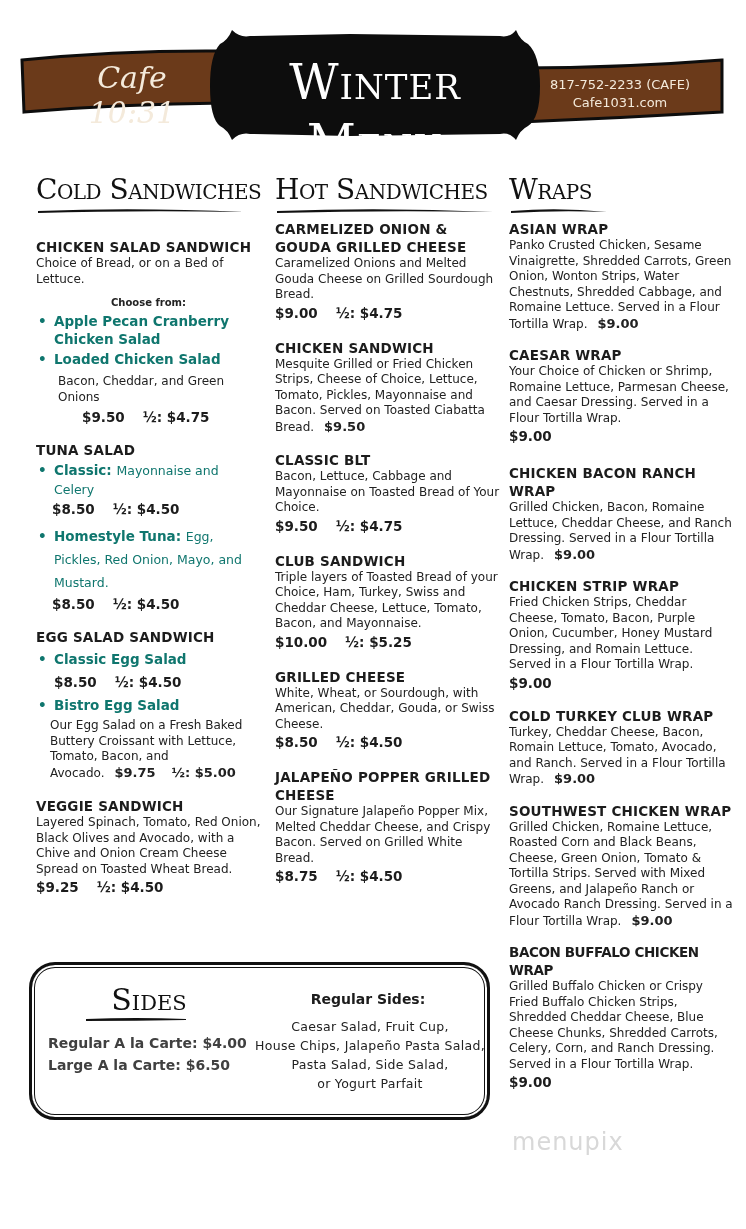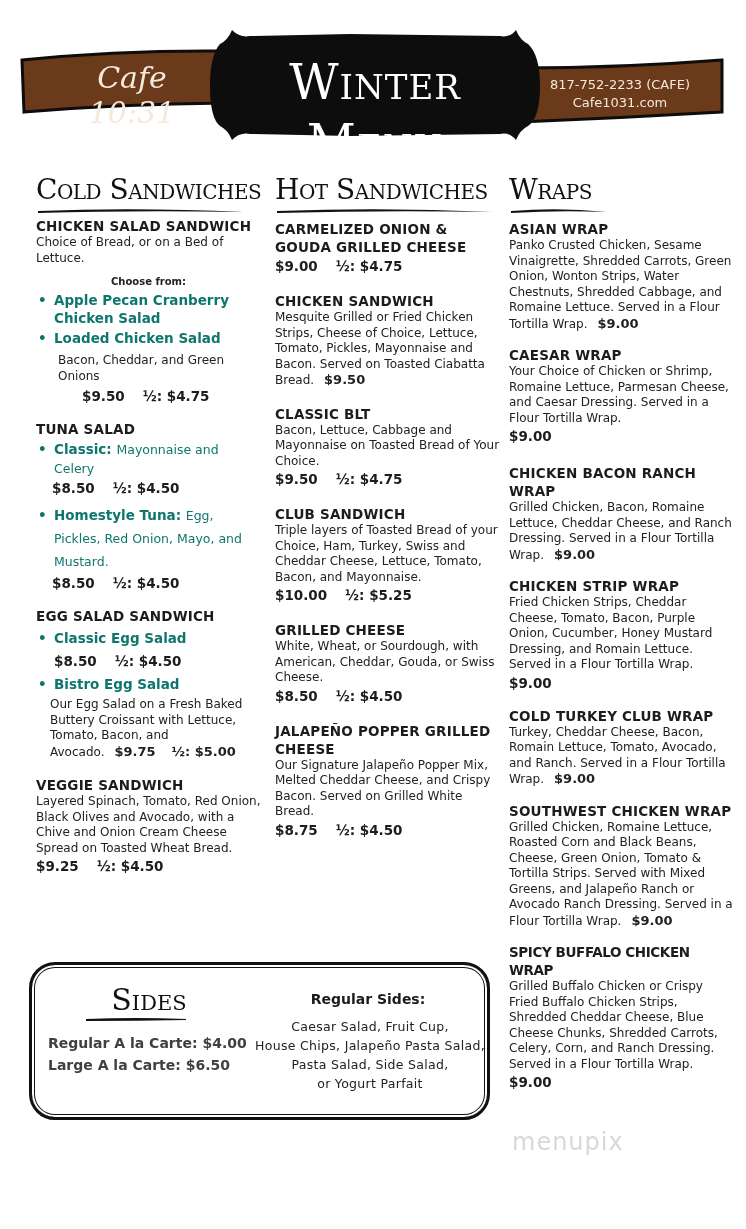--- a/index.html
+++ b/index.html
@@ -70,21 +70,21 @@
     <div>Cafe1031.com</div>
   </div>
 </div>
 
 <div class="col col-cold">
   <div class="section-title">Cold Sandwiches</div>
   <svg class="swash" width="210" height="8">
       <path d="M2 5 Q100 1 208 6 Q100 4 2 7 Z" fill="#111"></path>
     </svg>
 
-  <div class="item" style="margin-top:3px">
+  <div class="item" style="margin-top:24px">
     <div class="item-name">CHICKEN SALAD SANDWICH</div>
     <div class="desc">Choice of Bread, or on a Bed of Lettuce.</div>
     <div class="choose">Choose from:</div>
     <div class="bullet"><span>Apple Pecan Cranberry Chicken Salad</span></div>
     <div class="bullet" style="margin-top:2px"><span>Loaded Chicken Salad</span></div>
     <div class="desc sub" style="margin-top:6px;padding-left:22px">Bacon, Cheddar, and Green Onions</div>
     <div class="price" style="padding-left:46px;margin-top:2px"><span>$9.50</span><span class="half">½: $4.75</span></div>
   </div>
 
   <div class="item" style="margin-top:14px">
@@ -111,20 +111,21 @@
 </div>
 
 <div class="col col-hot">
   <div class="section-title">Hot Sandwiches</div>
   <svg class="swash" width="220" height="8">
       <path d="M2 5 Q110 1 218 6 Q110 4 2 7 Z" fill="#111"></path>
     </svg>
 
   <div class="item" style="margin-top:6px">
     <div class="item-name">CARMELIZED ONION &amp; GOUDA GRILLED CHEESE</div>
+    <div class="desc">Caramelized Onions and Melted Gouda Cheese on Grilled Sourdough Bread.</div>
     <div class="price"><span>$9.00</span><span class="half">½: $4.75</span></div>
   </div>
   <div class="item" style="margin-top:16px">
     <div class="item-name">CHICKEN SANDWICH</div>
     <div class="desc"><span>Mesquite Grilled or Fried Chicken Strips, Cheese of Choice, Lettuce, Tomato, Pickles, Mayonnaise and Bacon. Served on Toasted Ciabatta Bread.</span><span class="inline-price">$9.50</span></div>
   </div>
   <div class="item" style="margin-top:16px">
     <div class="item-name">CLASSIC BLT</div>
     <div class="desc">Bacon, Lettuce, Cabbage and Mayonnaise on Toasted Bread of Your Choice.</div>
     <div class="price"><span>$9.50</span><span class="half">½: $4.75</span></div>
@@ -172,21 +173,21 @@
   </div>
   <div class="item" style="margin-top:14px">
     <div class="item-name">COLD TURKEY CLUB WRAP</div>
     <div class="desc"><span>Turkey, Cheddar Cheese, Bacon, Romain Lettuce, Tomato, Avocado, and Ranch. Served in a Flour Tortilla Wrap.</span><span class="inline-price">$9.00</span></div>
   </div>
   <div class="item" style="margin-top:14px">
     <div class="item-name">SOUTHWEST CHICKEN WRAP</div>
     <div class="desc"><span>Grilled Chicken, Romaine Lettuce, Roasted Corn and Black Beans, Cheese, Green Onion, Tomato &amp; Tortilla Strips. Served with Mixed Greens, and Jalapeño Ranch or Avocado Ranch Dressing. Served in a Flour Tortilla Wrap.</span><span class="inline-price">$9.00</span></div>
   </div>
   <div class="item" style="margin-top:14px">
-    <div class="item-name" style="letter-spacing:-0.4px">SPICY BUFFALO CHICKEN WRAP</div>
+    <div class="item-name" style="letter-spacing:-0.4px">BACON BUFFALO CHICKEN WRAP</div>
     <div class="desc">Grilled Buffalo Chicken or Crispy Fried Buffalo Chicken Strips, Shredded Cheddar Cheese, Blue Cheese Chunks, Shredded Carrots, Celery, Corn, and Ranch Dressing. Served in a Flour Tortilla Wrap.</div>
     <div class="price">$9.00</div>
   </div>
 </div>
 
 <div class="sides-box">
   <div class="sides-title">Sides</div>
   <svg class="sides-swash" width="104" height="8">
       <path d="M2 4 Q52 2 102 4 L102 5 Q52 6 2 6 Z" fill="#111"></path>
     </svg>

